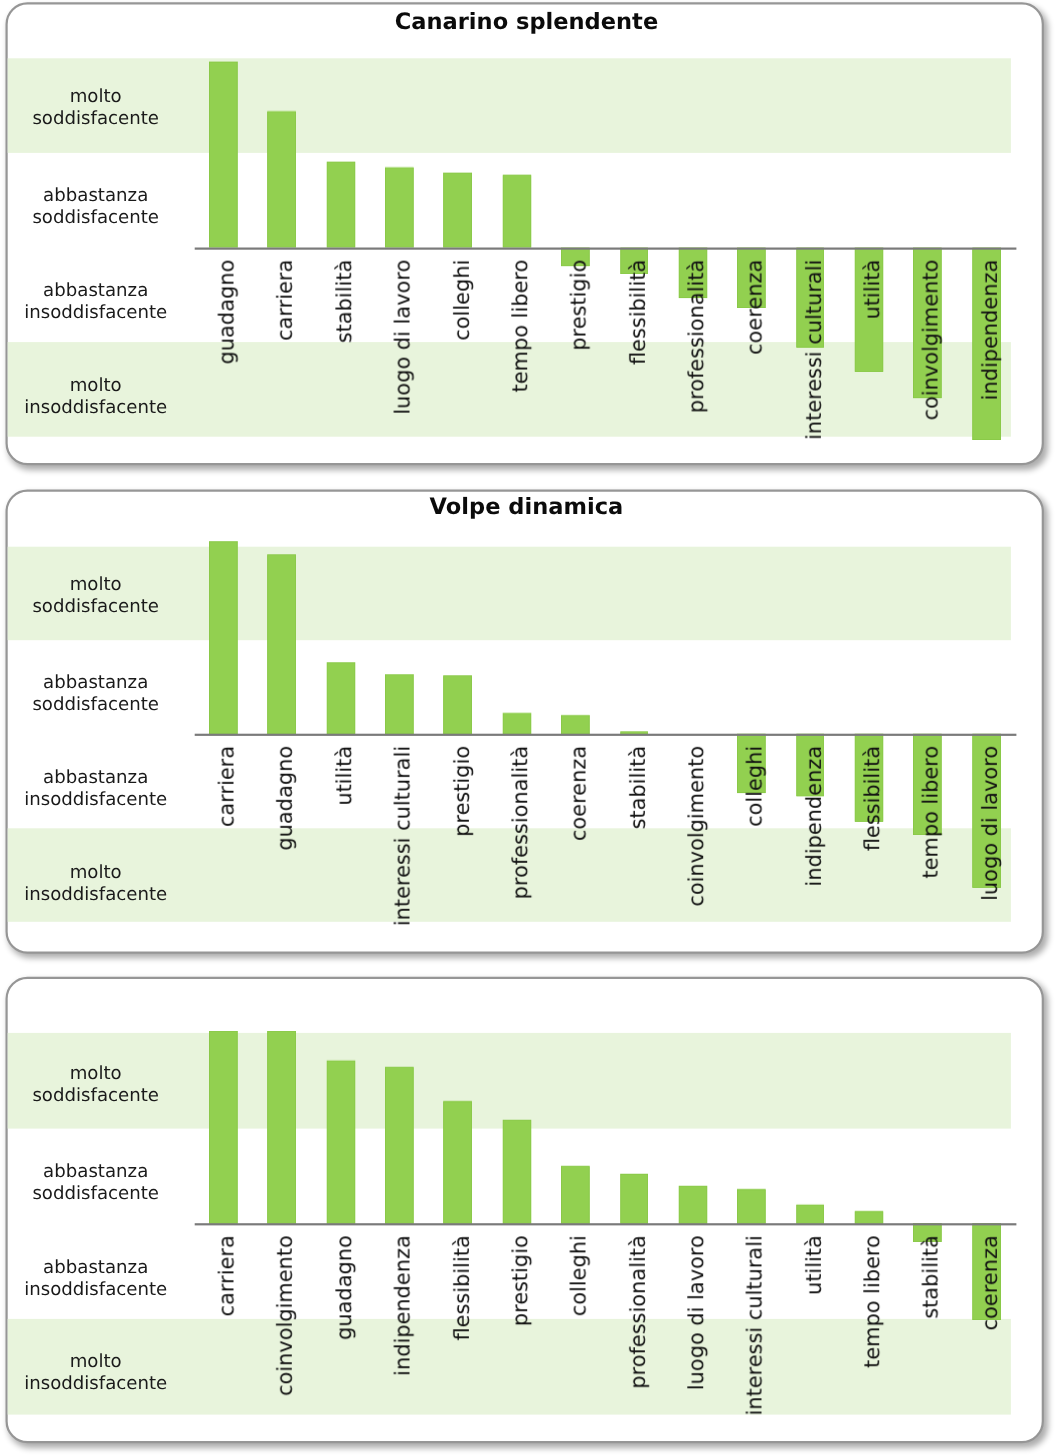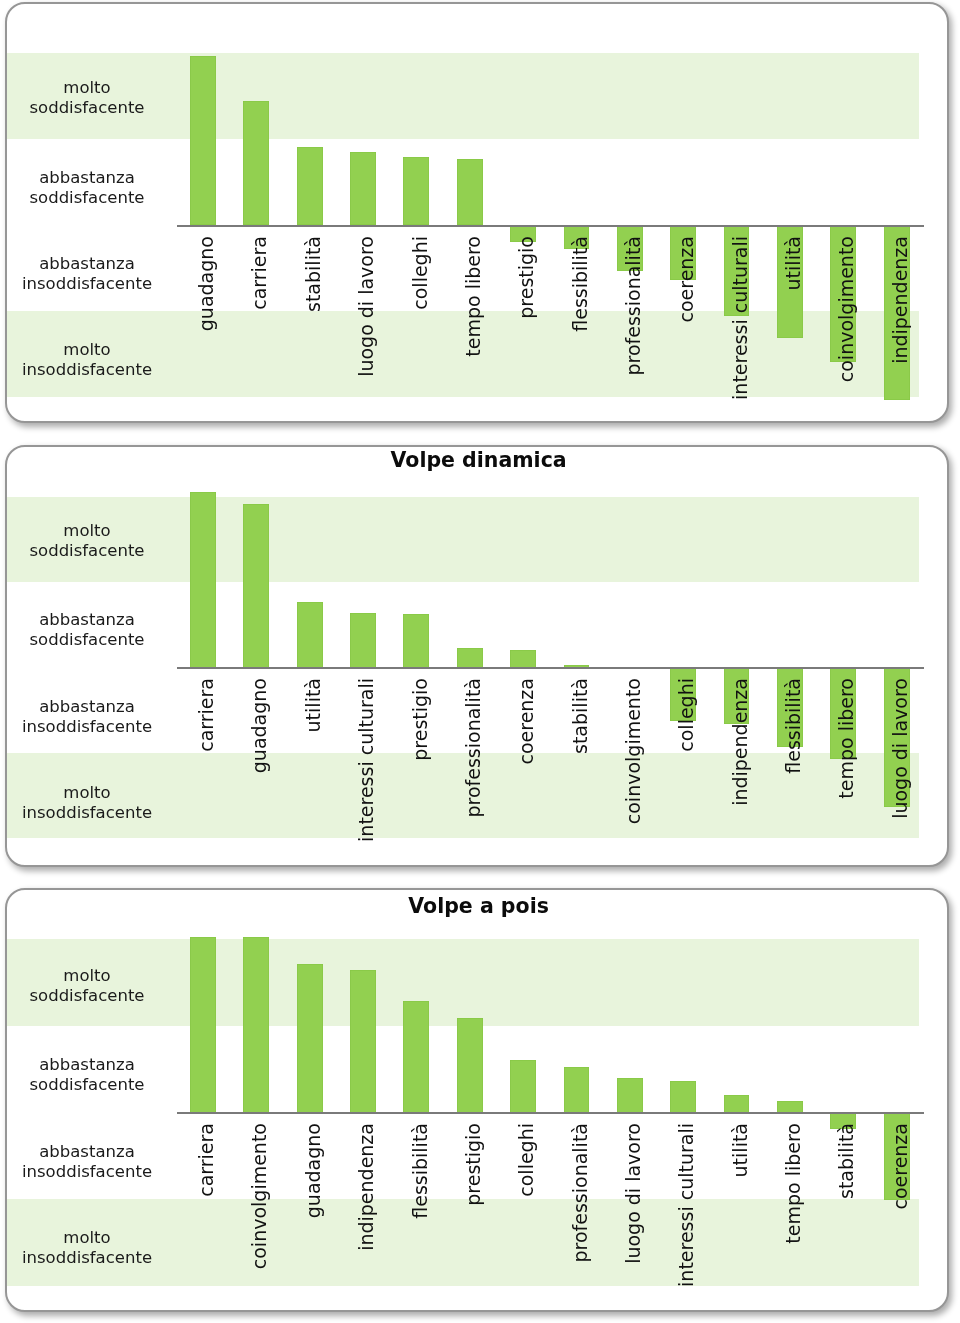--- a/index.html
+++ b/index.html
@@ -30,20 +30,21 @@
 
 <div class="page" id="page">
     <div class="panel" style="top: 2px; height: 420.5px;">
       <div class="panel-inner">
         <div class="band" style="left: -1px; top: 48.8px; width: 912.5px; height: 86px;"></div>
         <div class="band" style="left: -1px; top: 306.8px; width: 912.5px; height: 86px;"></div>
         <div class="bandlabel" style="top: 73.9px; left: -39.9px; width: 240px;"><span>molto</span><br><span>soddisfacente</span></div>
         <div class="bandlabel" style="top: 163.6px; left: -39.9px; width: 240px;"><span>abbastanza</span><br><span>soddisfacente</span></div>
         <div class="bandlabel" style="top: 249.9px; left: -39.9px; width: 240px;"><span>abbastanza</span><br><span>insoddisfacente</span></div>
         <div class="bandlabel" style="top: 336.3px; left: -39.9px; width: 240px;"><span>molto</span><br><span>insoddisfacente</span></div>
+        <div class="ptitle" style="top: 3.1px;">Canarino splendente</div>
         <div class="bar" title="guadagno: 1.96" style="left: 183px; width: 25.9px; top: 52.24px; height: 168.96px;"></div>
         <div class="catlabel" style="left: 188.1px; top: 431.8px;">guadagno</div>
         <div class="bar" title="carriera: 1.44" style="left: 236.36px; width: 25.9px; top: 96.96px; height: 124.24px;"></div>
         <div class="catlabel" style="left: 241.46px; top: 431.8px;">carriera</div>
         <div class="bar" title="stabilità: 0.91" style="left: 289.72px; width: 25.9px; top: 142.54px; height: 78.66px;"></div>
         <div class="catlabel" style="left: 294.82px; top: 431.8px;">stabilità</div>
         <div class="bar" title="luogo di lavoro: 0.85" style="left: 343.08px; width: 25.9px; top: 147.7px; height: 73.5px;"></div>
         <div class="catlabel" style="left: 348.18px; top: 431.8px;">luogo di lavoro</div>
         <div class="bar" title="colleghi: 0.79" style="left: 396.44px; width: 25.9px; top: 152.86px; height: 68.34px;"></div>
         <div class="catlabel" style="left: 401.54px; top: 431.8px;">colleghi</div>
@@ -108,21 +109,20 @@
       </div>
     </div>
     <div class="panel" style="top: 888px; height: 423.5px;">
       <div class="panel-inner">
         <div class="band" style="left: -1px; top: 49.1px; width: 912.5px; height: 86.65px;"></div>
         <div class="band" style="left: -1px; top: 309.05px; width: 912.5px; height: 86.65px;"></div>
         <div class="bandlabel" style="top: 75.5px; left: -39.9px; width: 240px;"><span>molto</span><br><span>soddisfacente</span></div>
         <div class="bandlabel" style="top: 165.2px; left: -39.9px; width: 240px;"><span>abbastanza</span><br><span>soddisfacente</span></div>
         <div class="bandlabel" style="top: 251.5px; left: -39.9px; width: 240px;"><span>abbastanza</span><br><span>insoddisfacente</span></div>
         <div class="bandlabel" style="top: 337.9px; left: -39.9px; width: 240px;"><span>molto</span><br><span>insoddisfacente</span></div>
-        <div class="ptitle" style="top: 3.7px;">Volpe a pois</div>
         <div class="bar" title="carriera: 2.02" style="left: 183px; width: 25.9px; top: 47.367px; height: 175.433px;"></div>
         <div class="catlabel" style="left: 188.1px; top: 433.4px;">carriera</div>
         <div class="bar" title="coinvolgimento: 2.02" style="left: 236.36px; width: 25.9px; top: 47.367px; height: 175.433px;"></div>
         <div class="catlabel" style="left: 241.46px; top: 433.4px;">coinvolgimento</div>
         <div class="bar" title="guadagno: 1.71" style="left: 289.72px; width: 25.9px; top: 74.2285px; height: 148.571px;"></div>
         <div class="catlabel" style="left: 294.82px; top: 433.4px;">guadagno</div>
         <div class="bar" title="indipendenza: 1.64" style="left: 343.08px; width: 25.9px; top: 80.294px; height: 142.506px;"></div>
         <div class="catlabel" style="left: 348.18px; top: 433.4px;">indipendenza</div>
         <div class="bar" title="flessibilità: 1.29" style="left: 396.44px; width: 25.9px; top: 110.621px; height: 112.178px;"></div>
         <div class="catlabel" style="left: 401.54px; top: 433.4px;">flessibilità</div>

